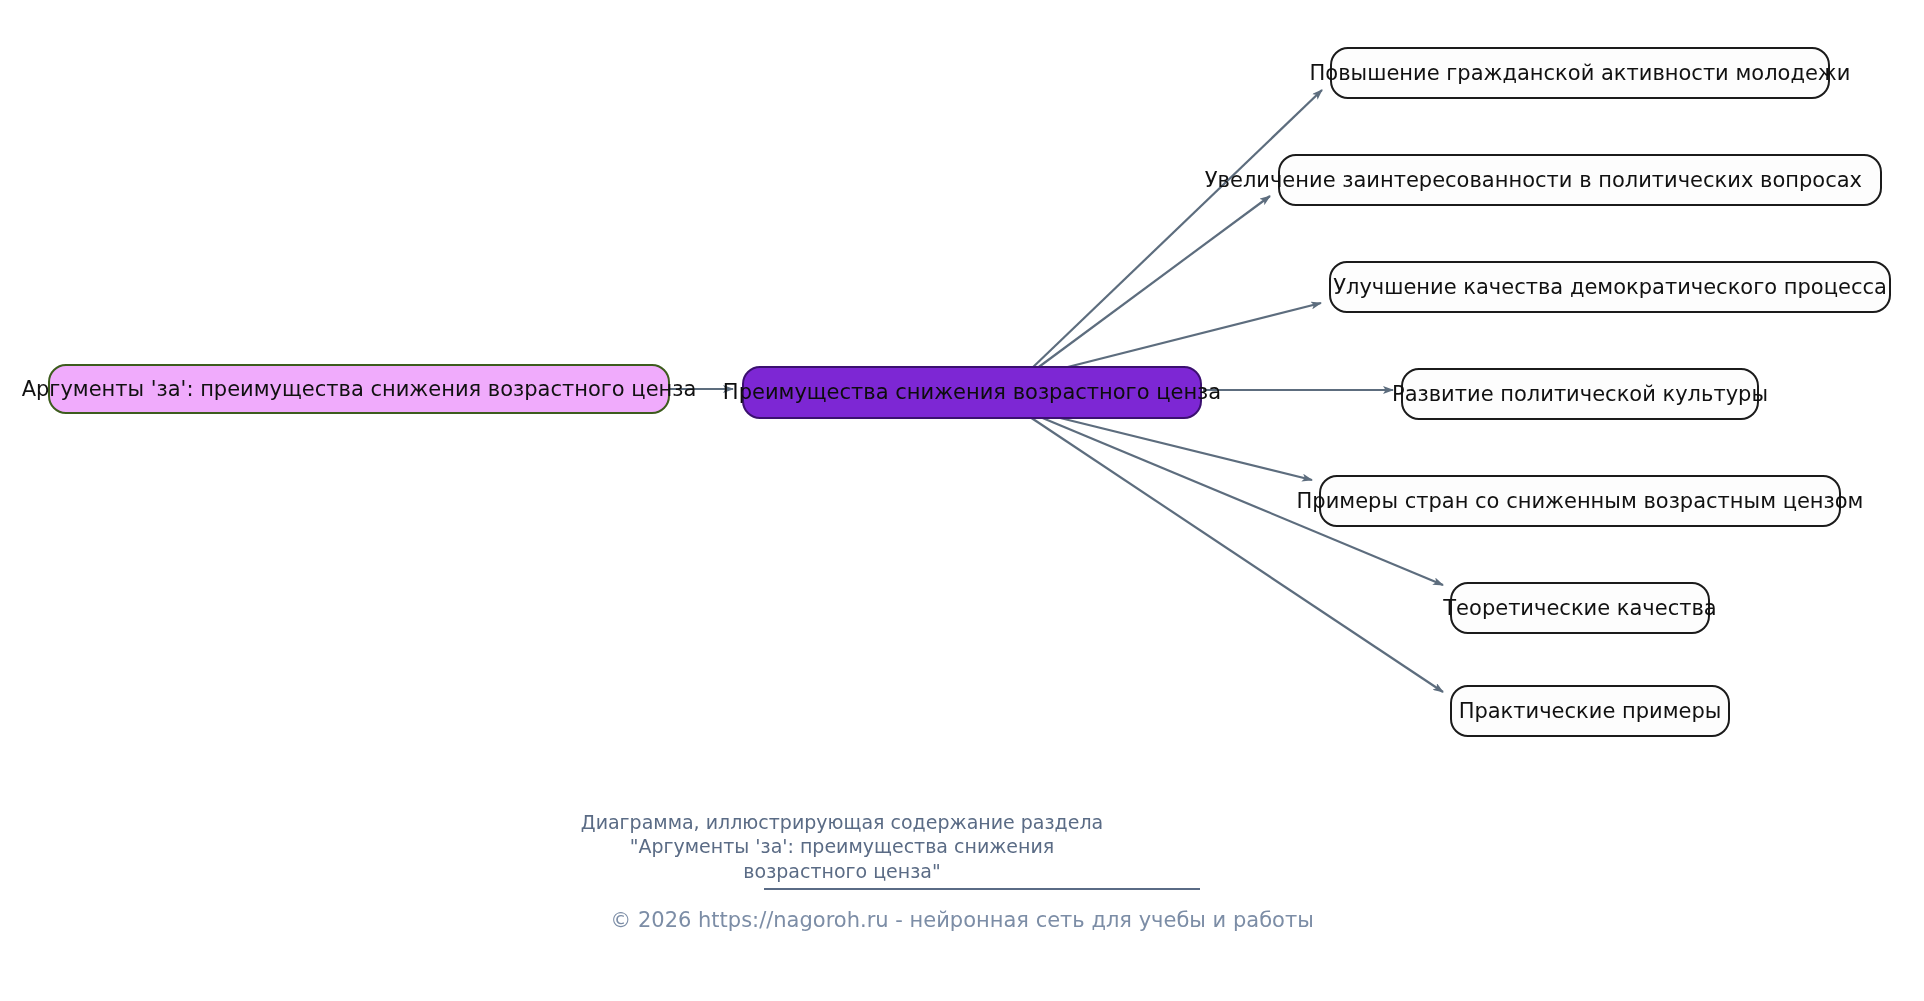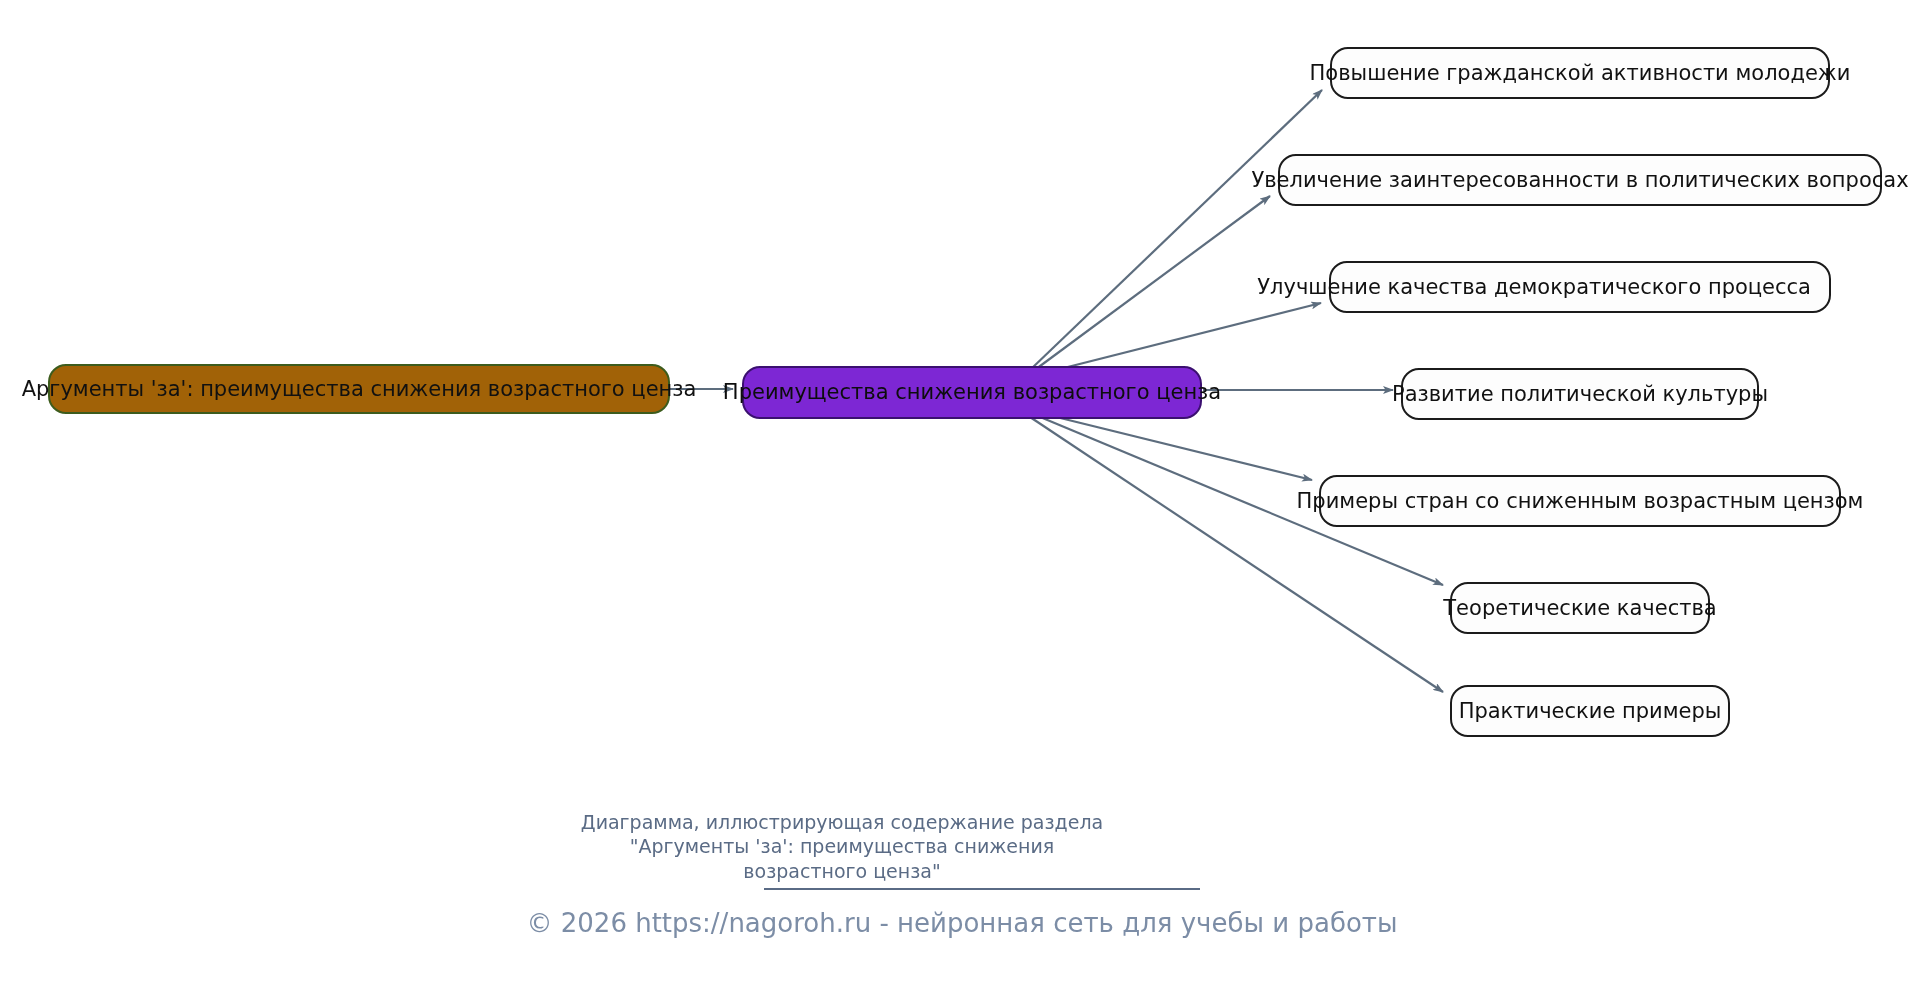--- a/index.html
+++ b/index.html
@@ -38,21 +38,21 @@
     border: 2px solid #a21caf;
     background: #ffffff;
     color: #111111;
     font-size: 21px;
     line-height: 1;
     white-space: nowrap;
     padding: 0 18px;
     font-family: "DejaVu Sans", sans-serif;
   }
   .node.root {
-    background: #a16207;
+    background: #f0abfc;
     border-color: #3d5c1d;
     border-width: 2px;
   }
   .node.section {
     background: #7d27d4;
     border-color: #3b1070;
     border-width: 2px;
     color: #0d0d0d;
   }
   .node.leaf {
@@ -74,21 +74,21 @@
     position: absolute;
     height: 0;
     border-top: 2px solid #5a6b85;
   }
   .footer {
     position: absolute;
     left: 0;
     width: 1924px;
     text-align: center;
     color: #7c8da6;
-    font-size: 26px;
+    font-size: 21px;
     font-family: "DejaVu Sans", sans-serif;
   }
 </style>
 </head>
 <body>
 
 <div id="canvas">
 
   <svg id="edges" viewBox="0 0 1924 1001">
     <defs>
@@ -113,25 +113,25 @@
   </div>
 
   <div class="node section" style="left:742px; top:366px; width:460px; height:53px;">
     <span>Преимущества снижения возрастного ценза</span>
   </div>
 
   <div class="node leaf" style="left:1330px; top:47px; width:500px; height:52px;">
     <span>Повышение гражданской активности молодежи</span>
   </div>
 
-  <div class="node leaf" style="left:1278px; top:154px; width:604px; height:52px;">
+  <div class="node leaf" style="left:1278px; top:154px; width:604px; height:52px;justify-content:flex-end;">
     <span>Увеличение заинтересованности в политических вопросах</span>
   </div>
 
-  <div class="node leaf" style="left:1329px; top:261px; width:502px; height:52px;justify-content:flex-end;">
+  <div class="node leaf" style="left:1329px; top:261px; width:562px; height:52px;">
     <span>Улучшение качества демократического процесса</span>
   </div>
 
   <div class="node leaf" style="left:1401px; top:368px; width:358px; height:52px;">
     <span>Развитие политической культуры</span>
   </div>
 
   <div class="node leaf" style="left:1319px; top:475px; width:522px; height:52px;">
     <span>Примеры стран со сниженным возрастным цензом</span>
   </div>

